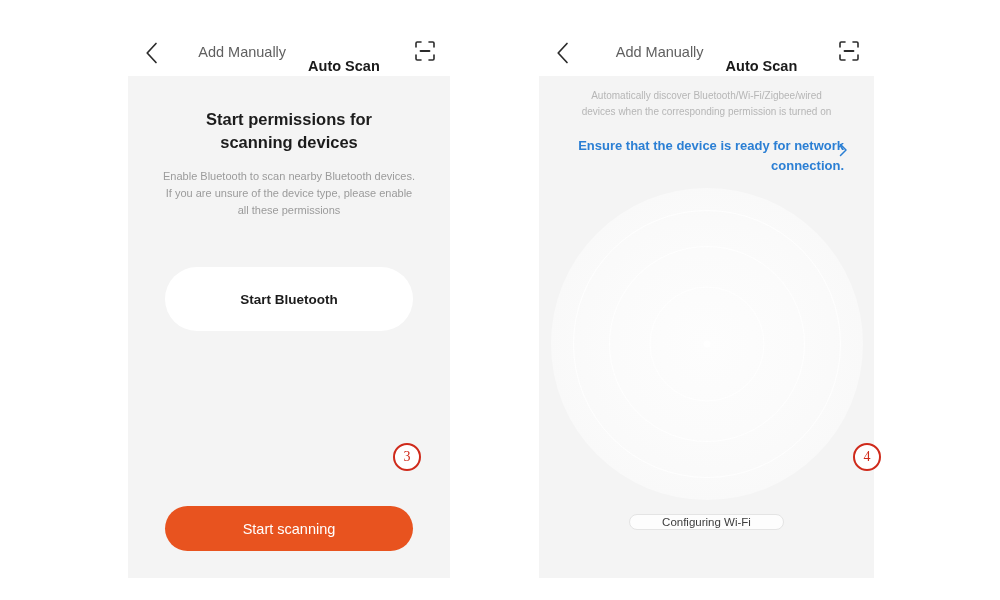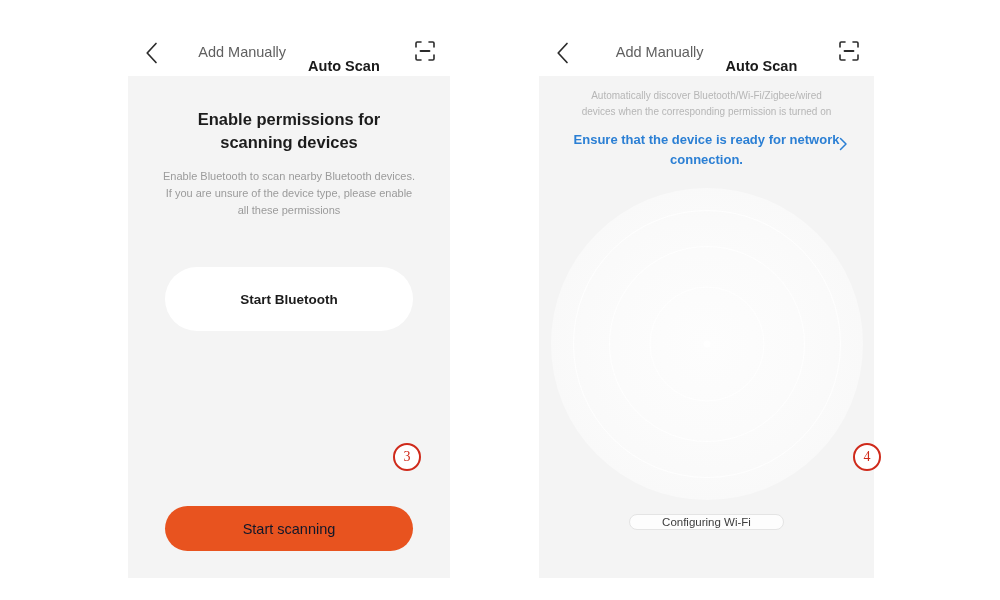--- a/index.html
+++ b/index.html
@@ -151,21 +151,21 @@
   .cta-wrap {
     position: absolute;
     left: 37px;
     right: 37px;
     bottom: 27px;
   }
   .cta {
     height: 45px;
     border-radius: 24px;
     background: #e8531f;
-    color: #0f172a;
+    color: #ffffff;
     font-size: 14.5px;
     display: flex;
     align-items: center;
     justify-content: center;
     cursor: pointer;
     border: none;
     width: 100%;
     font-family: "Liberation Sans", sans-serif;
   }
 
@@ -173,23 +173,23 @@
   .hint {
     padding: 12px 22px 0;
     text-align: center;
     font-size: 10px;
     color: #b6b6b6;
     line-height: 1.6;
     white-space: pre-line;
   }
   .link-row {
     position: relative;
-    margin-top: 10px;
+    margin-top: 16px;
     padding: 0 30px;
-    text-align: center;
+    text-align: right;
     cursor: pointer;
   }
   .link-text {
     font-size: 13px;
     font-weight: bold;
     color: #2b7fd4;
     line-height: 1.45;
     display: inline;
   }
   .link-chevron {
@@ -301,21 +301,21 @@
             <path d="M15 2 H18.8 A1.2 1.2 0 0 1 20 3.2 V7" stroke="#2b2b2b" stroke-width="1.6" stroke-linecap="round"></path>
             <path d="M20 15 V18.8 A1.2 1.2 0 0 1 18.8 20 H15" stroke="#2b2b2b" stroke-width="1.6" stroke-linecap="round"></path>
             <path d="M7 20 H3.2 A1.2 1.2 0 0 1 2 18.8 V15" stroke="#2b2b2b" stroke-width="1.6" stroke-linecap="round"></path>
             <path d="M6.5 11 H15.5" stroke="#2b2b2b" stroke-width="1.8" stroke-linecap="round"></path>
           </svg>
         </span>
       </div>
     </div>
 
     <div class="screen-body">
-      <div class="title">Enable permissions for
+      <div class="title">Start permissions for
 scanning devices</div>
       <div class="subtitle">Enable Bluetooth to scan nearby Bluetooth devices.
 If you are unsure of the device type, please enable
 all these permissions</div>
 
       <div class="pill-list">
         <div class="pill">Start Bluetooth</div>
       </div>
 
       <div class="cta-wrap">

